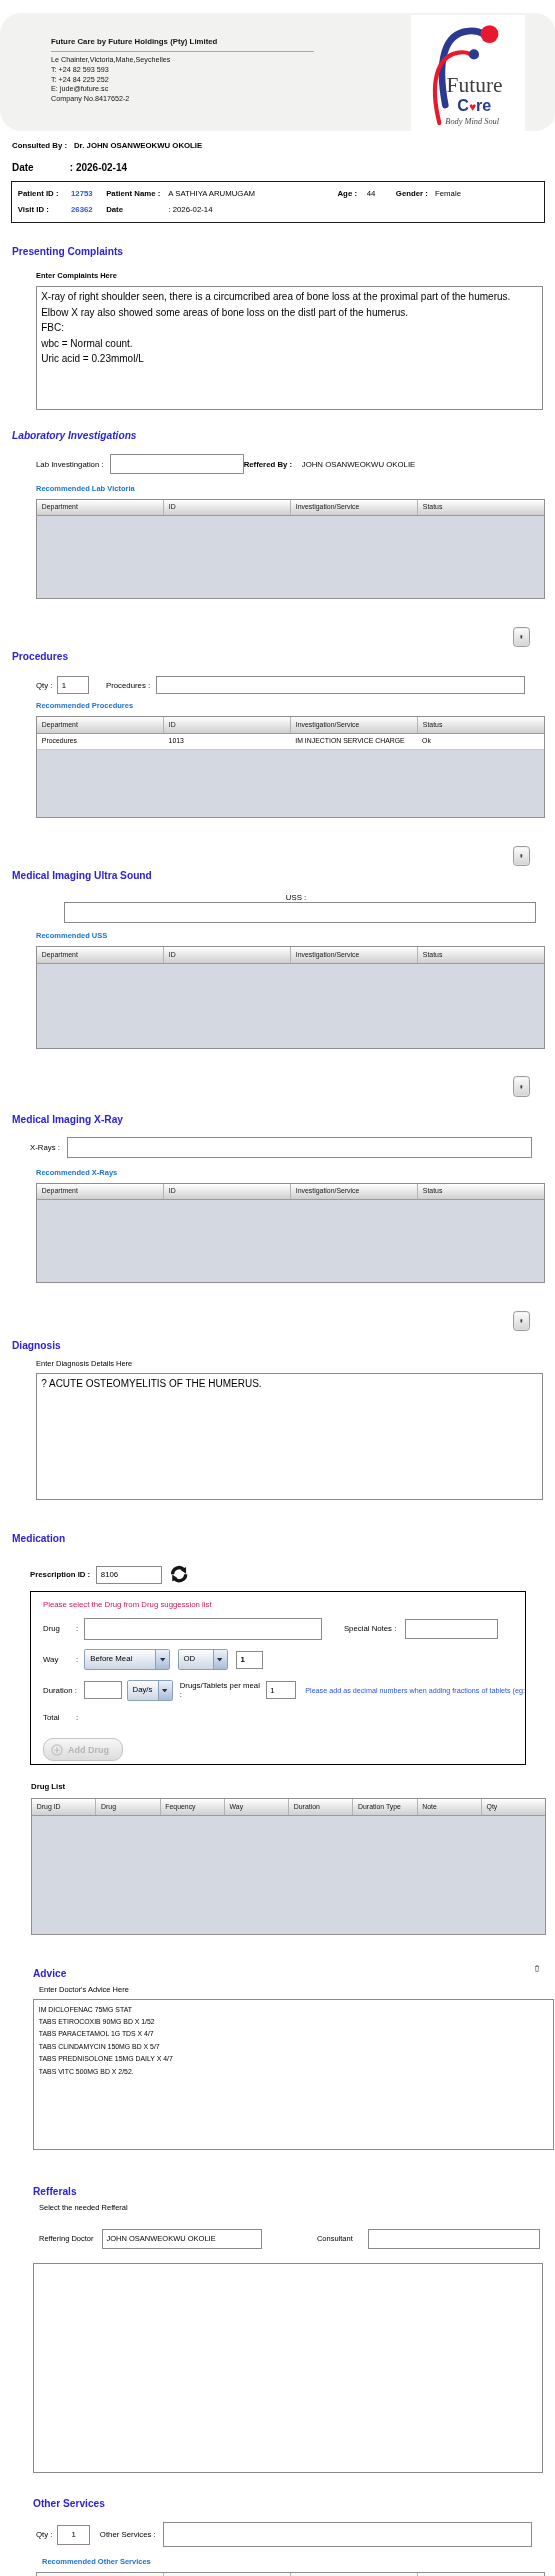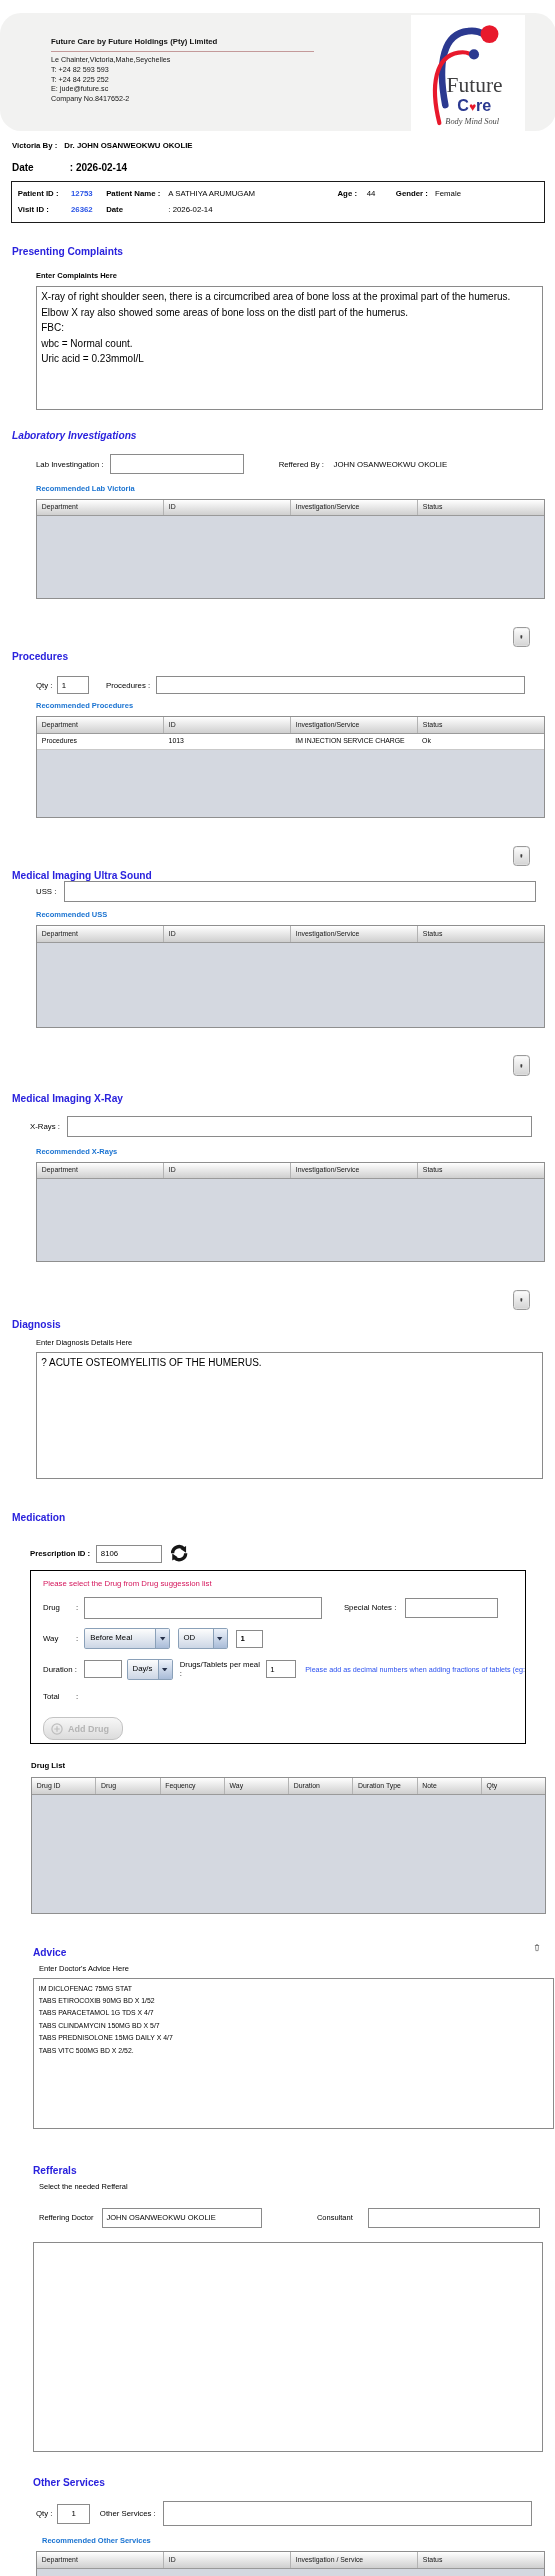--- a/index.html
+++ b/index.html
@@ -99,21 +99,21 @@
       <path d="M32,176 C16,112 26,64 64,58 C72,56.7 78,57.6 82,59.6" stroke="#e8192c" stroke-width="7" fill="none" stroke-linecap="round"></path>
       <circle cx="90" cy="61" r="8.5" fill="#2b3990"></circle>
       <text x="44" y="124" font-family="Liberation Serif, serif" font-size="36" fill="#3f3f41">Future</text>
       <text x="62" y="155" font-family="Liberation Sans, sans-serif" font-weight="bold" font-size="27" fill="#2b3990"><tspan>C</tspan><tspan fill="#e8192c" font-size="20">♥</tspan><tspan>re</tspan></text>
       <text x="42" y="177" font-family="Liberation Serif, serif" font-style="italic" font-size="14" fill="#4a4a4a">Body Mind Soul</text>
     </svg>
   </div>
 </div>
 
 <div class="consulted-row">
-  <span>Victoria By  :</span>
+  <span>Consulted By  :</span>
   <span class="val">Dr.  JOHN OSANWEOKWU OKOLIE</span>
 </div>
 <div class="date-row">
   <span class="lbl">Date</span>
   <span>: 2026-02-14</span>
 </div>
 
 <div class="patient-box">
   <div class="row">
     <span class="pb-lbl w85">Patient ID :</span>
@@ -138,21 +138,21 @@
 <textarea class="box" style="height: 117px;" spellcheck="false">X-ray of right shoulder seen, there is a circumcribed area of bone loss at the proximal part of the humerus.
 Elbow X ray also showed some areas of bone loss on the distl part of the humerus.
 FBC:
 wbc = Normal count.
 Uric acid = 0.23mmol/L</textarea>
 
 <h2 class="sec-title" style="margin-top:20.3px;font-style:italic;">Laboratory  Investigations</h2>
 <div class="inline-row" style="margin-top:13px;">
   <span class="lbl13">Lab Investingation :</span>
   <input class="inp" style="width: 134px; height: 20.3px; margin-left: 6px;" value="">
-  <span class="lbl13" style="margin-left:35px;">Reffered By :</span>
+  <span class="lbl13" style="font-weight:bold;">Reffered By :</span>
   <span class="lbl13" style="margin-left:9.6px;">JOHN OSANWEOKWU OKOLIE</span>
 </div>
 <div class="rec-link">Recommended Lab Victoria</div>
 <div class="rec-table">
   <div class="rec-head">
     <div class="cell">Department</div>
     <div class="cell">ID</div>
     <div class="cell">Investigation/Service</div>
     <div class="cell">Status</div>
   </div>
@@ -193,21 +193,21 @@
 <button class="trash-btn">
   <svg width="10.2" height="13.7" viewBox="0 0 20 26">
     <ellipse cx="10" cy="4" rx="7.4" ry="2" fill="#3c3c3c"></ellipse>
     <path d="M2.6,4.6 h14.8 l-2.2,18.6 q-5.2,3.2 -10.4,0 Z" fill="#232323"></path>
     <path d="M10,10 a4.2,4.2 0 1 1 -3.3,1.6" stroke="#c8c8c8" stroke-width="1.5" fill="none"></path>
     <path d="M5.6,9.4 l1.7,3 l-3.4,0.3 Z" fill="#c8c8c8"></path>
   </svg>
 </button>
 
 <h2 class="sec-title" style="margin-top:3.6px;">Medical Imaging Ultra Sound</h2>
-<div class="inline-row" style="">
+<div class="inline-row" style="margin-top:12px;flex-direction:column;">
   <span class="lbl13">USS :</span>
   <input class="inp" style="width: 472px; height: 21.5px; margin-left: 7.2px;" value="">
 </div>
 <div class="rec-link" style="margin-top:8.4px;">Recommended USS</div>
 <div class="rec-table">
   <div class="rec-head">
     <div class="cell">Department</div>
     <div class="cell">ID</div>
     <div class="cell">Investigation/Service</div>
     <div class="cell">Status</div>

